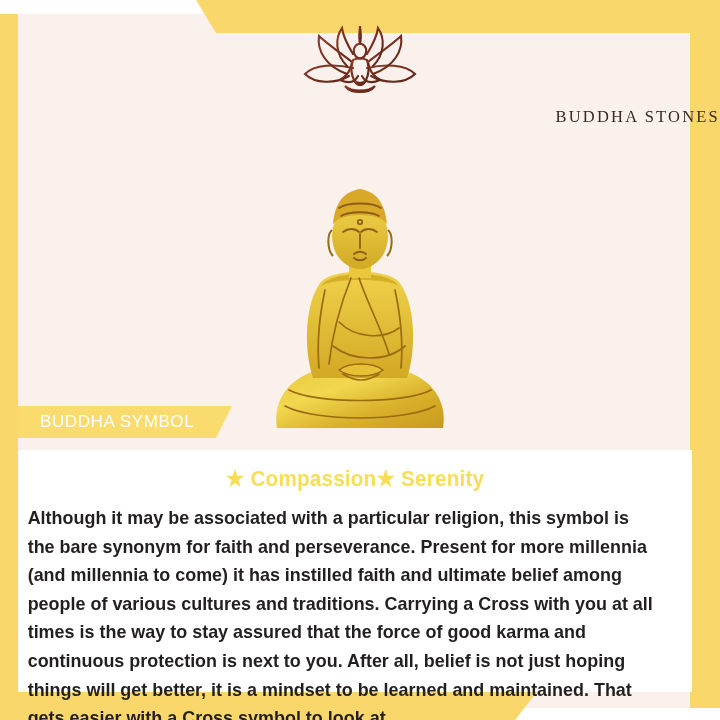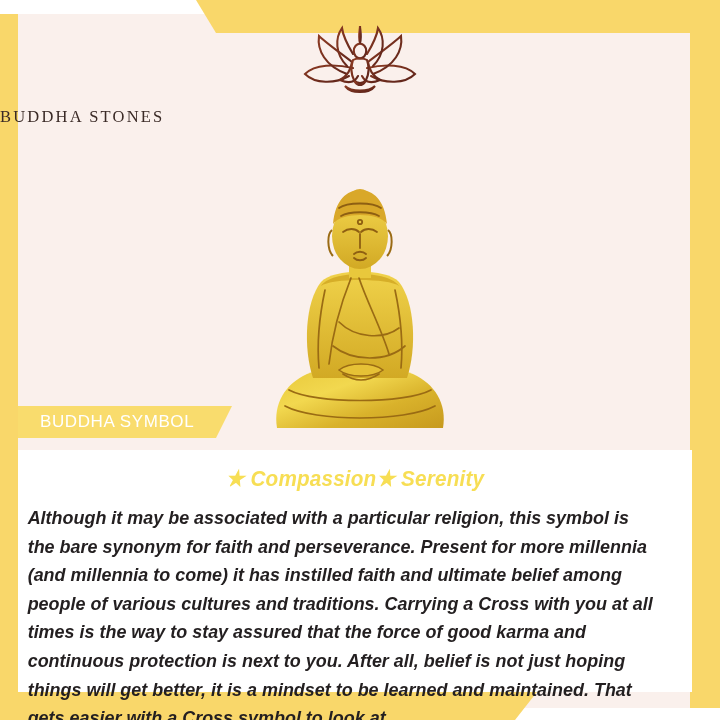--- a/index.html
+++ b/index.html
@@ -53,21 +53,21 @@
     left: 18px; top: 14px;
     width: 674px; height: 694px;
     background: #FAF0EC;
   }
 
   
   .logo-wrap {
     position: absolute;
     left: 0; top: 24px;
     width: 720px;
-    text-align: left;
+    text-align: right;
   }
   .logo-mark {
     display: block;
     margin: 0 auto;
     width: 130px;
     height: 78px;
   }
   .logo-word {
     display: block;
     margin-top: 5px;
@@ -124,21 +124,20 @@
     white-space: nowrap;
     text-align: right;
   }
 
   
   .content-panel {
     position: absolute;
     left: 18px; top: 450px;
     width: 674px; height: 242px;
     background: #FFFFFF;
-    font-style: italic;
   }
   .subhead {
     margin: 0;
     padding-top: 16px;
     text-align: center;
     font-family: "Liberation Sans Narrow", "Liberation Sans", sans-serif;
     font-weight: 700;
     font-size: 22px;
     color: #F7DE54;
     letter-spacing: 0.2px;

